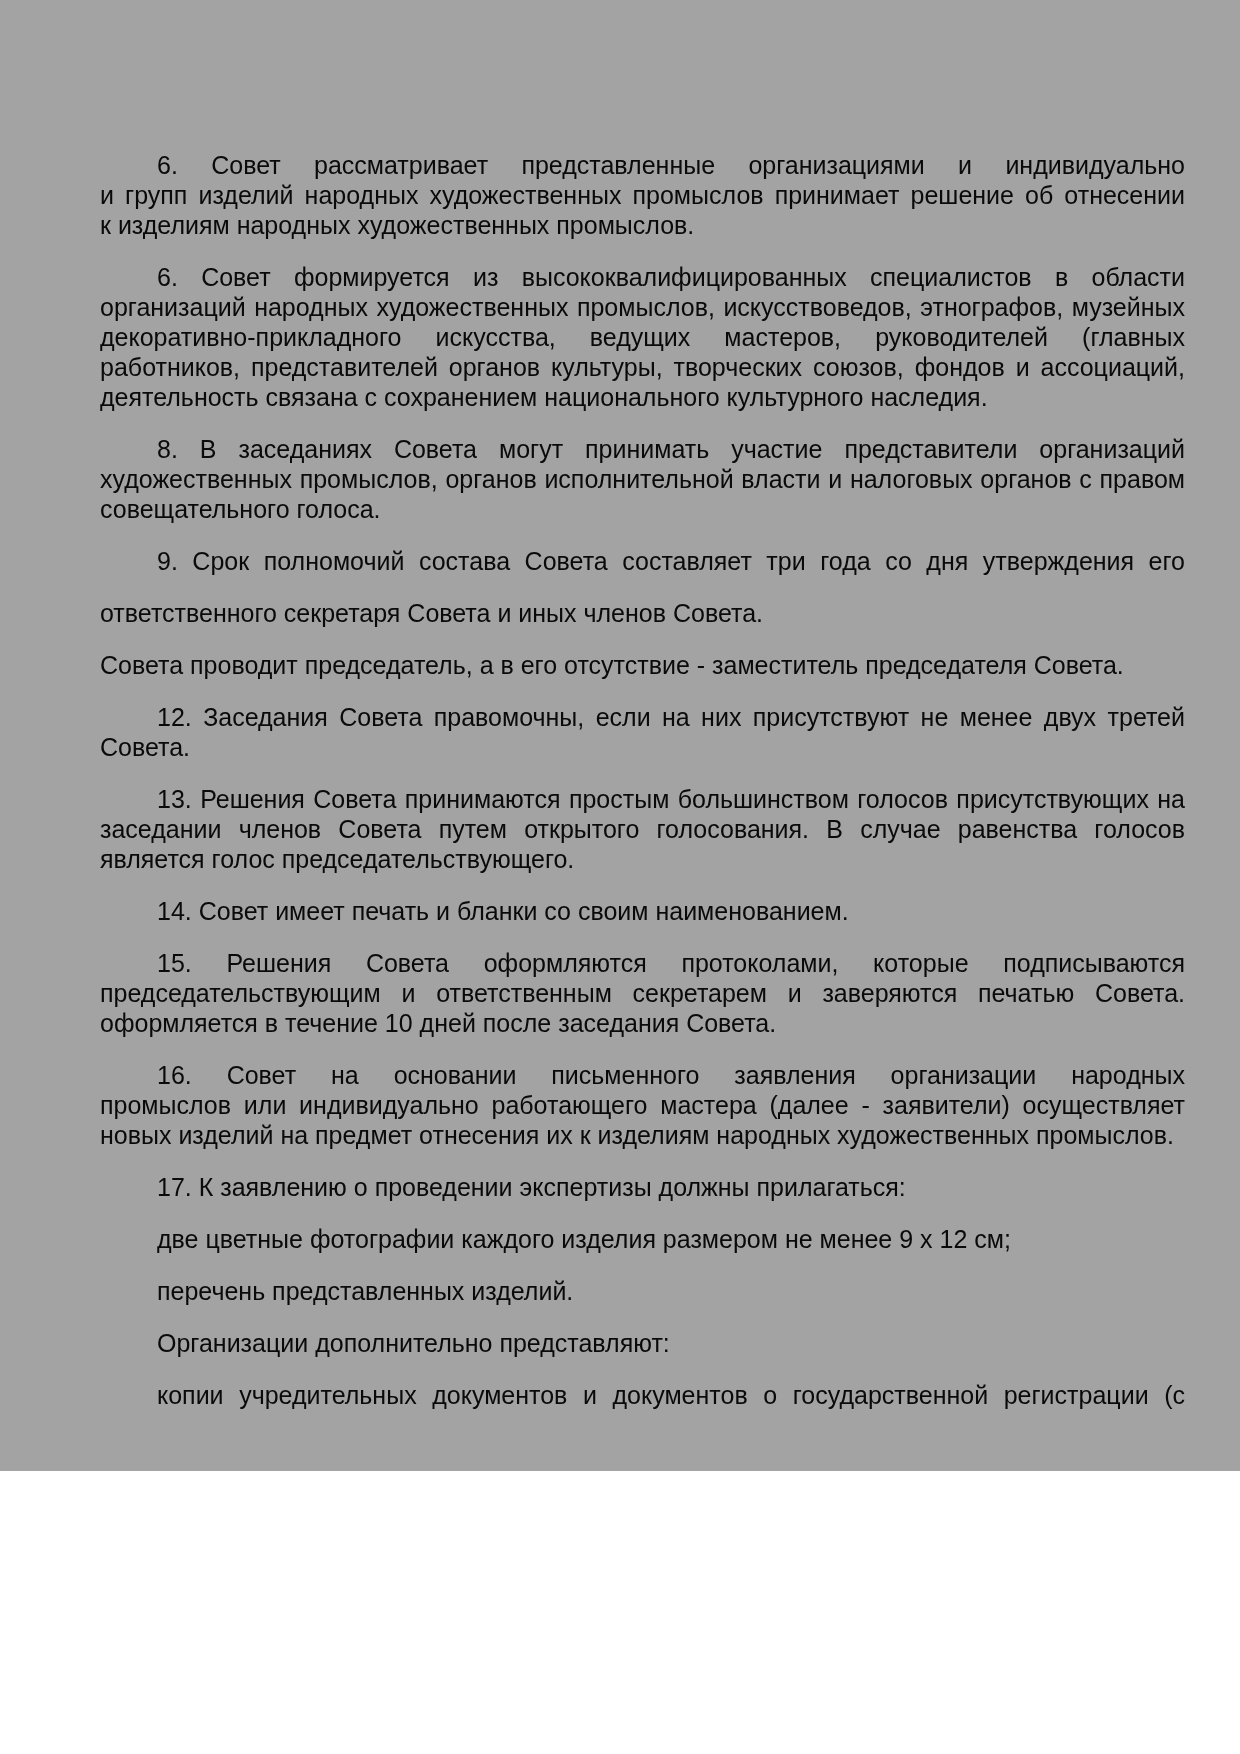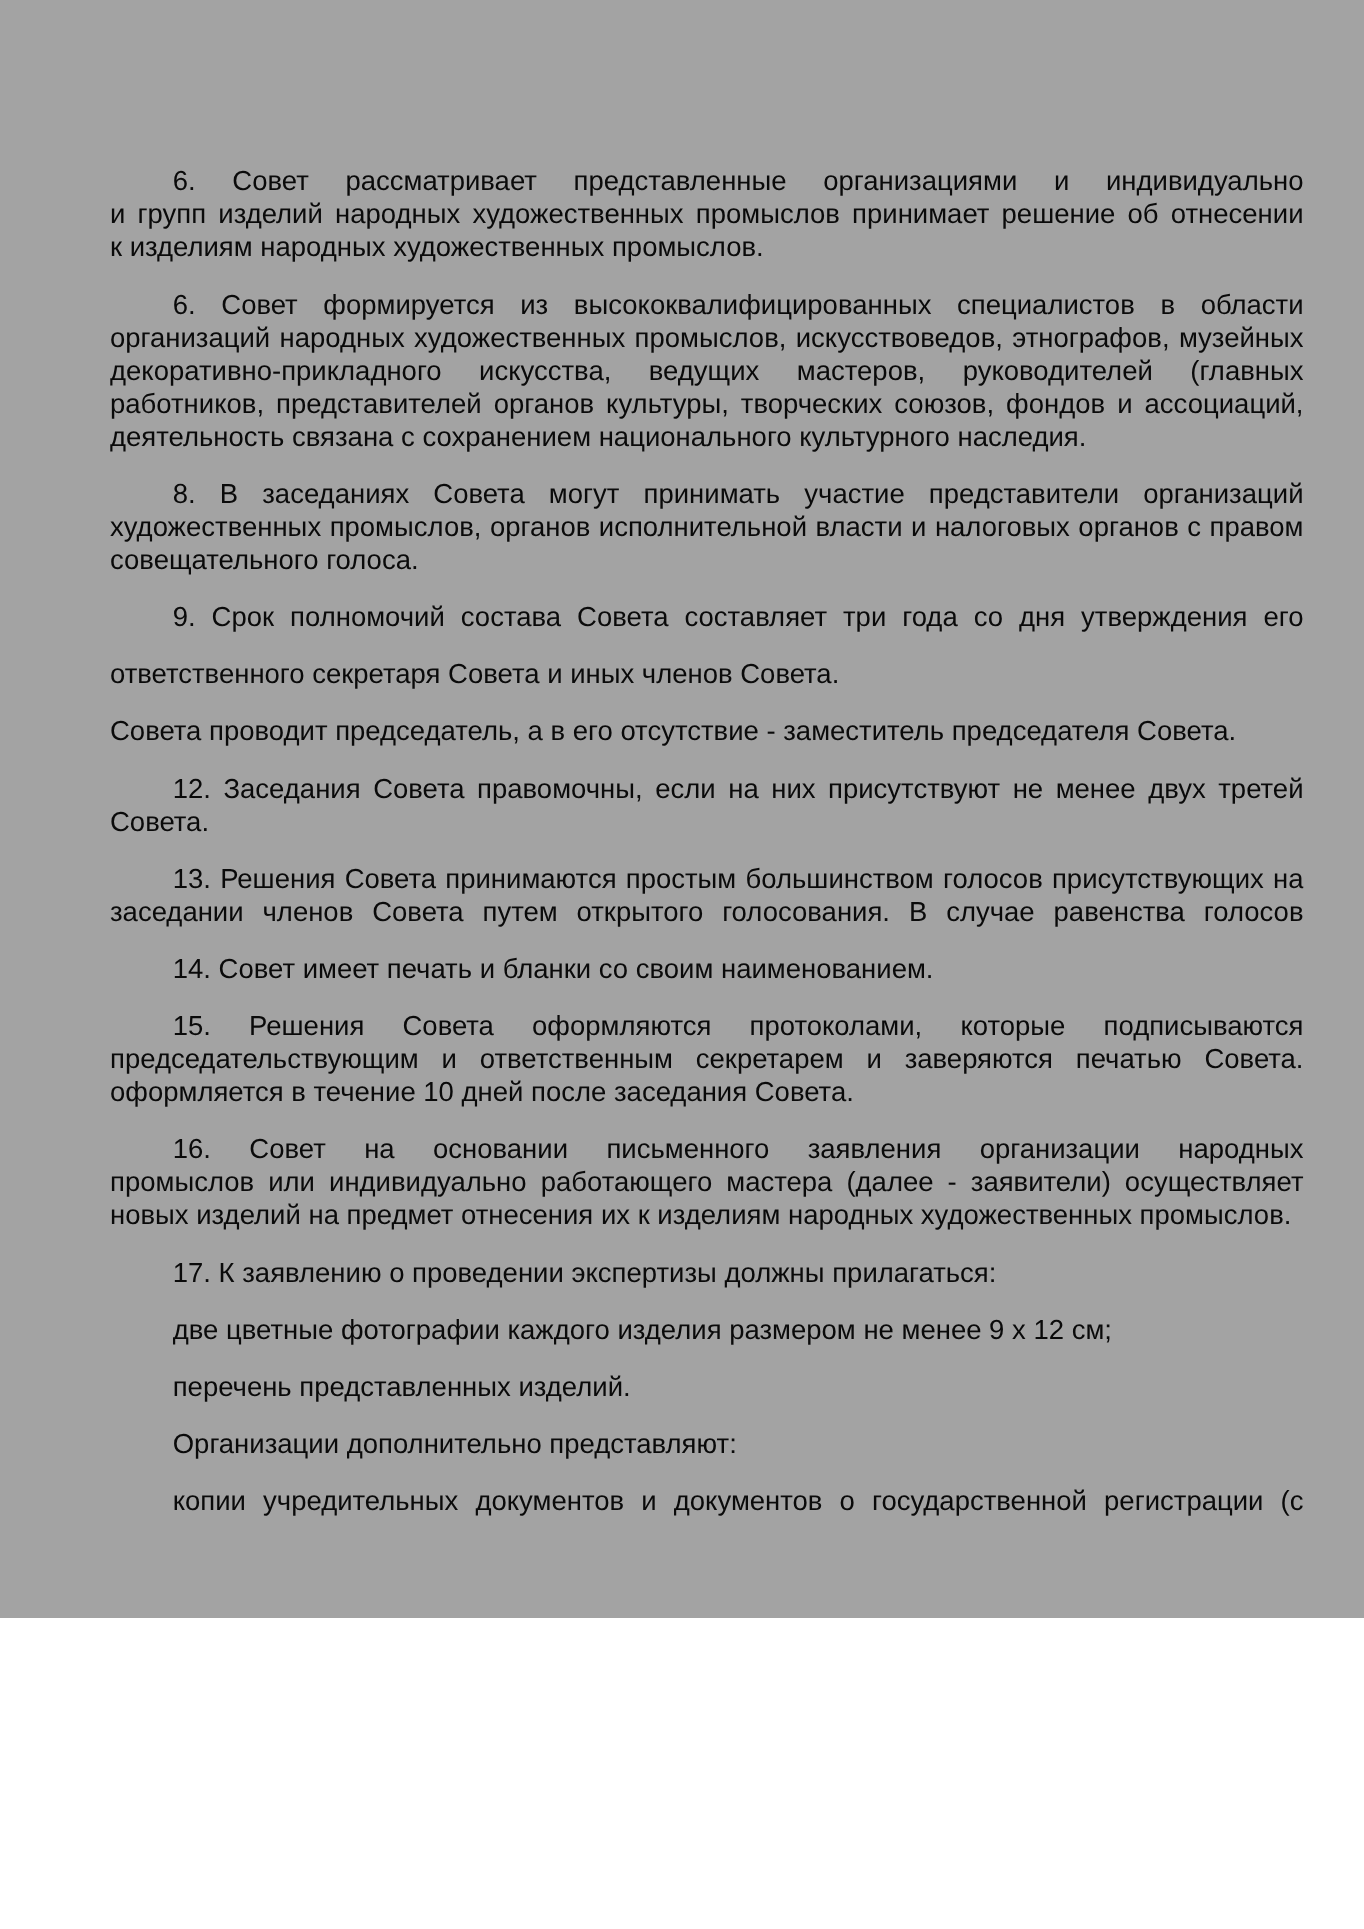--- a/index.html
+++ b/index.html
@@ -69,20 +69,21 @@
       <div class="para">
         <div class="line">Совета проводит председатель, а в его отсутствие - заместитель председателя Совета.</div>
       </div>
       <div class="para">
         <div class="line first full">12. Заседания Совета правомочны, если на них присутствуют не менее двух третей членов</div>
         <div class="line">Совета.</div>
       </div>
       <div class="para">
         <div class="line first full">13. Решения Совета принимаются простым большинством голосов присутствующих на</div>
         <div class="line full">заседании членов Совета путем открытого голосования. В случае равенства голосов решающим</div>
+        <div class="line">является голос председательствующего.</div>
       </div>
       <div class="para">
         <div class="line first">14. Совет имеет печать и бланки со своим наименованием.</div>
       </div>
       <div class="para">
         <div class="line first full">15. Решения Совета оформляются протоколами, которые подписываются</div>
         <div class="line full">председательствующим и ответственным секретарем и заверяются печатью Совета. Протокол</div>
         <div class="line">оформляется в течение 10 дней после заседания Совета.</div>
       </div>
       <div class="para">

